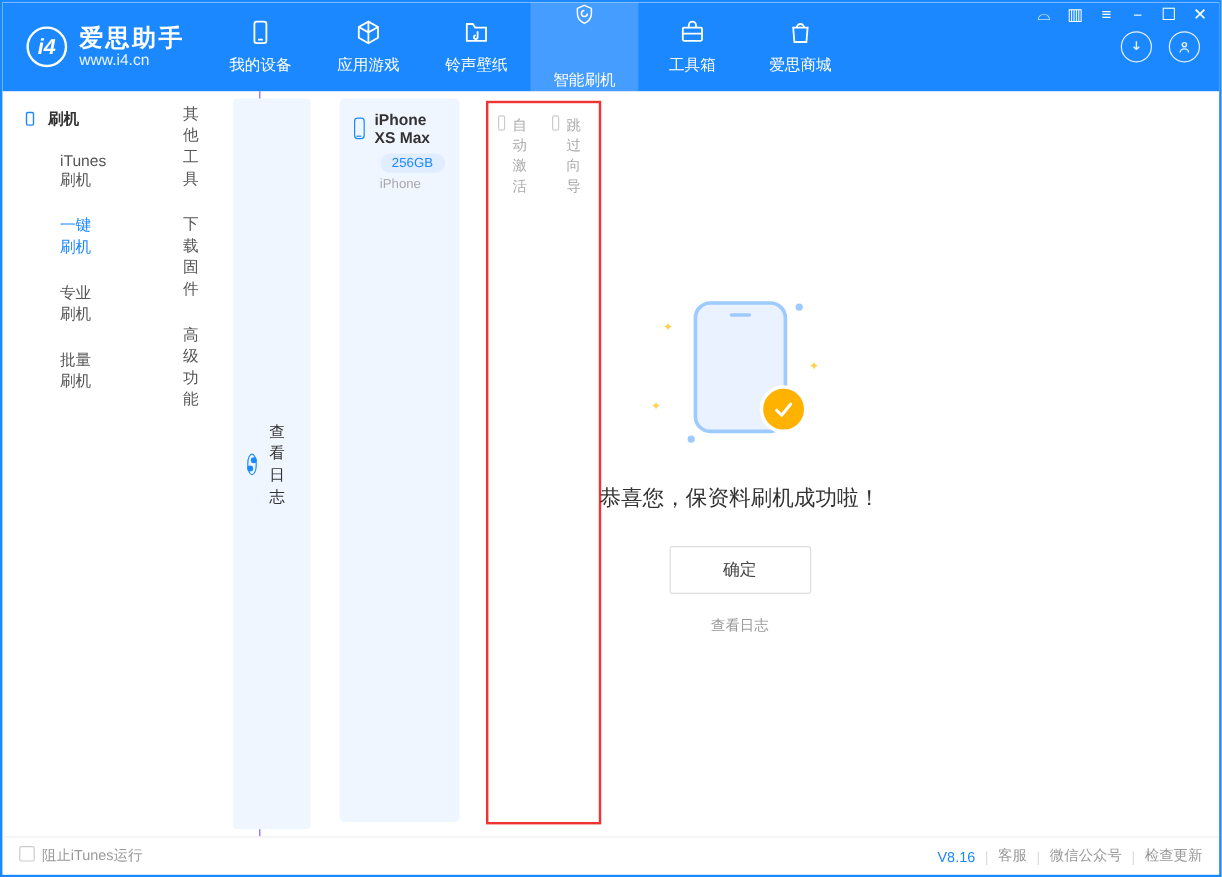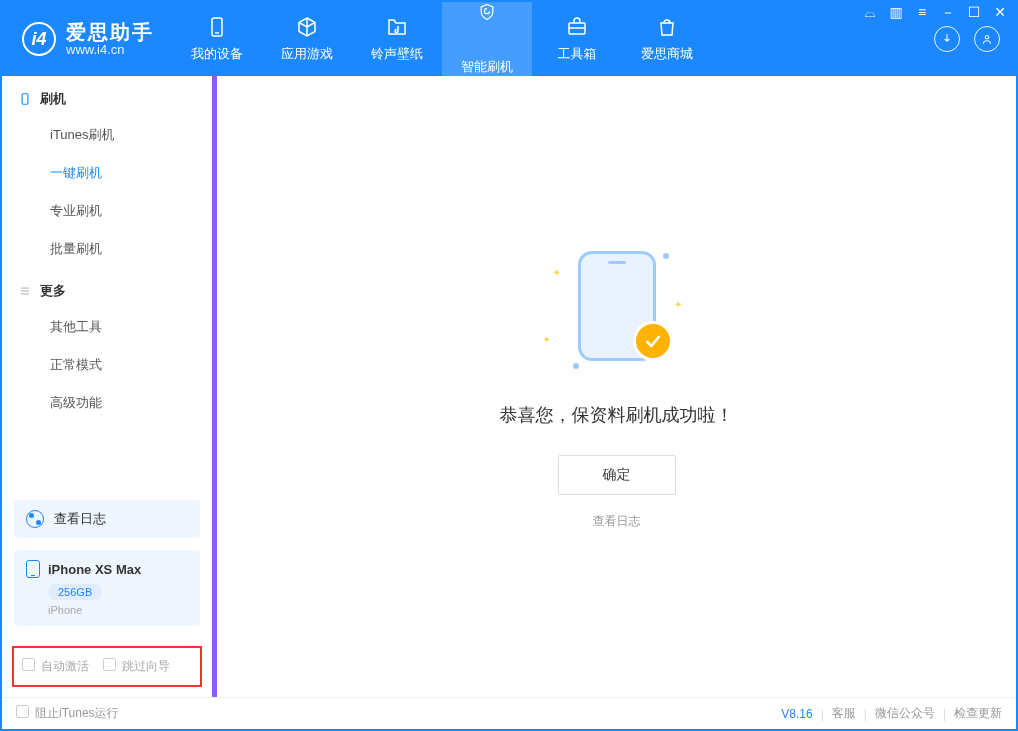--- a/index.html
+++ b/index.html
@@ -12,21 +12,21 @@
 .logo-text .en { font-size: 13px; opacity: .9; }
 .tabs { display: flex; }
 .tab { width: 90px; display: flex; flex-direction: column; align-items: center; justify-content: center; gap: 6px; font-size: 13px; cursor: pointer; }
 .tab.active { background: rgba(255,255,255,0.18); gap: 36px; }
 .tab-icon { width: 24px; height: 24px; }
 .titlebar-right { margin-left: auto; display: flex; align-items: center; gap: 14px; padding: 0 16px; }
 .tr-icon { width: 26px; height: 26px; border: 1.5px solid #fff; border-radius: 50%; display:flex; align-items:center; justify-content:center; opacity:.9; cursor:pointer; }
 .win-controls { position: absolute; top: 4px; right: 10px; display: flex; gap: 10px; color: #fff; font-size: 14px; }
 .win-controls span { cursor: pointer; width:16px; text-align:center; }
 .body { flex: 1; display: flex; min-height: 0; }
-.sidebar { width: 215px; border-right: 5px solid #8b5cf6; display: flex; flex-direction: column; font-size: 13px; color: #333; }
+.sidebar { width: 215px; border-right: 1px solid #8b5cf6; display: flex; flex-direction: row; font-size: 13px; color: #333; }
 .side-section { }
 .side-header { display: flex; align-items: center; gap: 8px; padding: 14px 16px 8px; font-weight: 600; color: #333; }
 .side-header .icon-sm { width: 14px; height: 14px; }
 .side-item { padding: 10px 16px 10px 48px; cursor: pointer; color: #555; }
 .side-item.active { color: #1b88ff; }
 .side-spacer { flex: 1; }
 .side-card { margin: 6px 12px; background: #f0f6ff; border-radius: 4px; padding: 10px 12px; display: flex; align-items: center; gap: 10px; font-size: 13px; color: #333; }
 .side-card .dot-icon { width: 18px; height: 18px; border: 1.5px solid #1b88ff; border-radius: 50%; position: relative; }
 .side-card .dot-icon::before, .side-card .dot-icon::after { content:''; position:absolute; width:5px; height:5px; background:#1b88ff; border-radius:50%; }
 .side-card .dot-icon::before { top:2px; left:2px; }
@@ -146,30 +146,22 @@
             <rect x="7" y="3" width="10" height="18" rx="2"></rect>
           </svg>
         <span>刷机</span>
       </div>
       <div class="side-item">iTunes刷机</div>
       <div class="side-item active">一键刷机</div>
       <div class="side-item">专业刷机</div>
       <div class="side-item">批量刷机</div>
     </div>
     <div class="side-section">
-      <div class="side-header">
-        <svg class="icon-sm" viewBox="0 0 24 24" stroke="#bbb" stroke-width="2">
-            <line x1="5" y1="7" x2="19" y2="7"></line>
-            <line x1="5" y1="12" x2="19" y2="12"></line>
-            <line x1="5" y1="17" x2="19" y2="17"></line>
-          </svg>
-        <span>更多</span>
-      </div>
       <div class="side-item">其他工具</div>
-      <div class="side-item">正常模式</div>
+      <div class="side-item">下载固件</div>
       <div class="side-item">高级功能</div>
     </div>
     <div class="side-spacer"></div>
     <div class="side-card">
       <div class="dot-icon"></div>
       <span>查看日志</span>
     </div>
     <div class="device-card">
       <div class="row1">
         <div class="phone-icon"></div>

